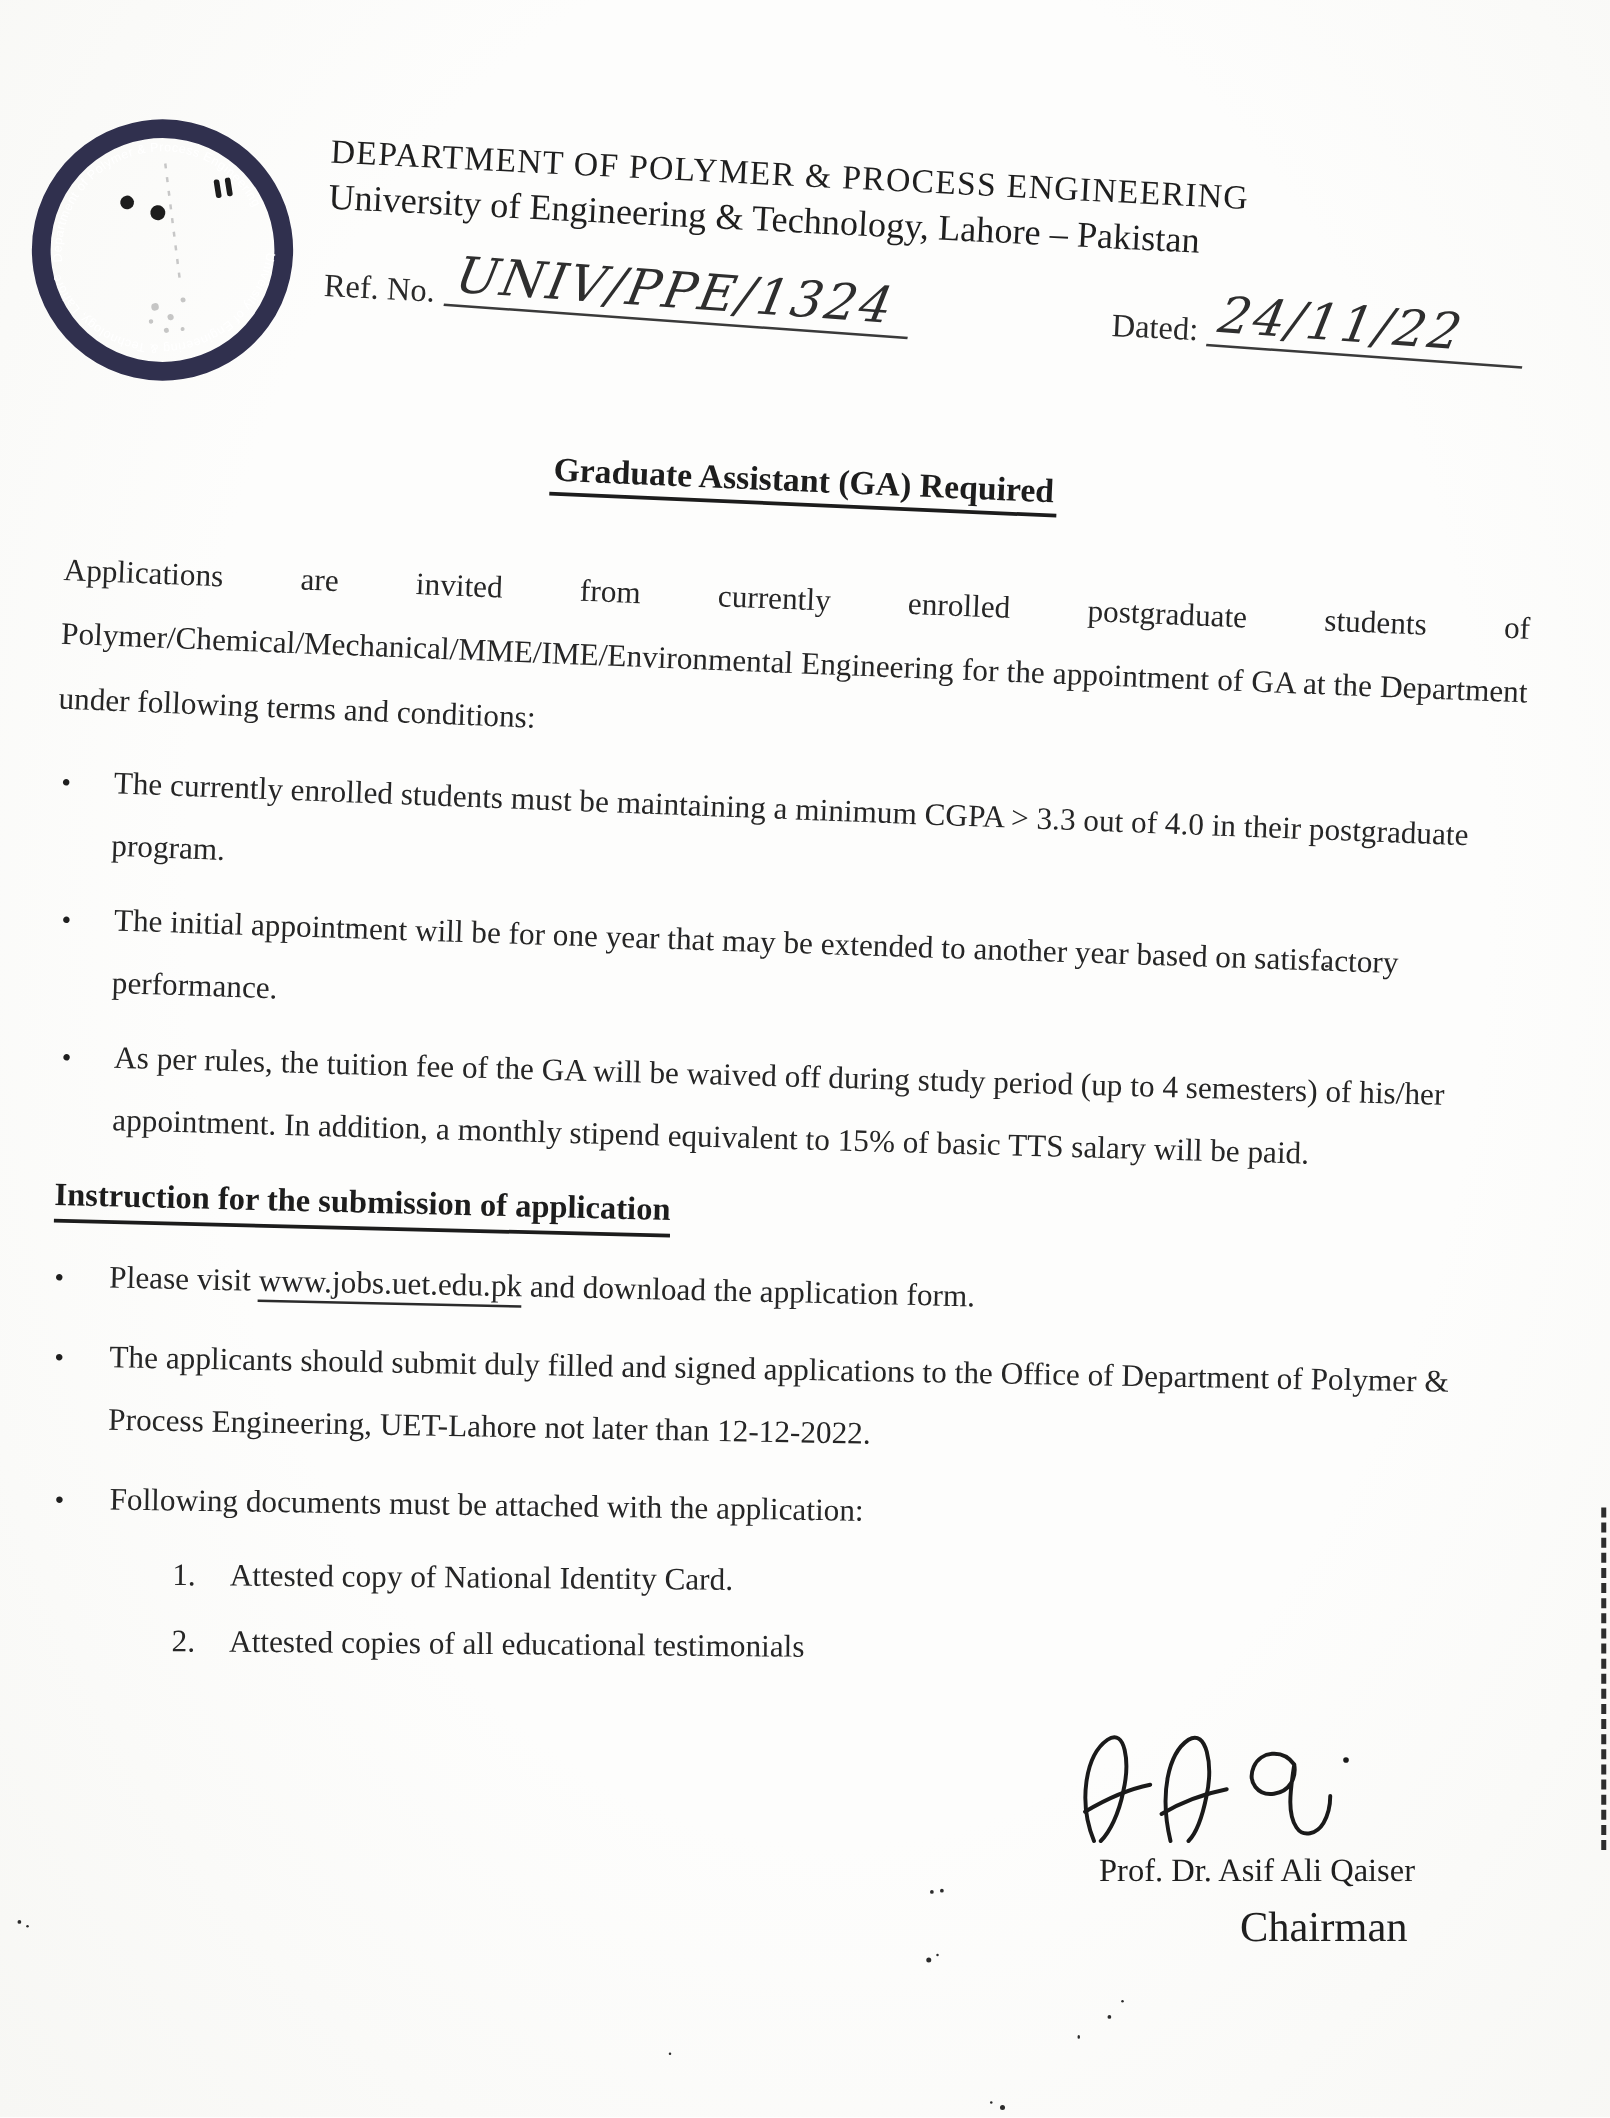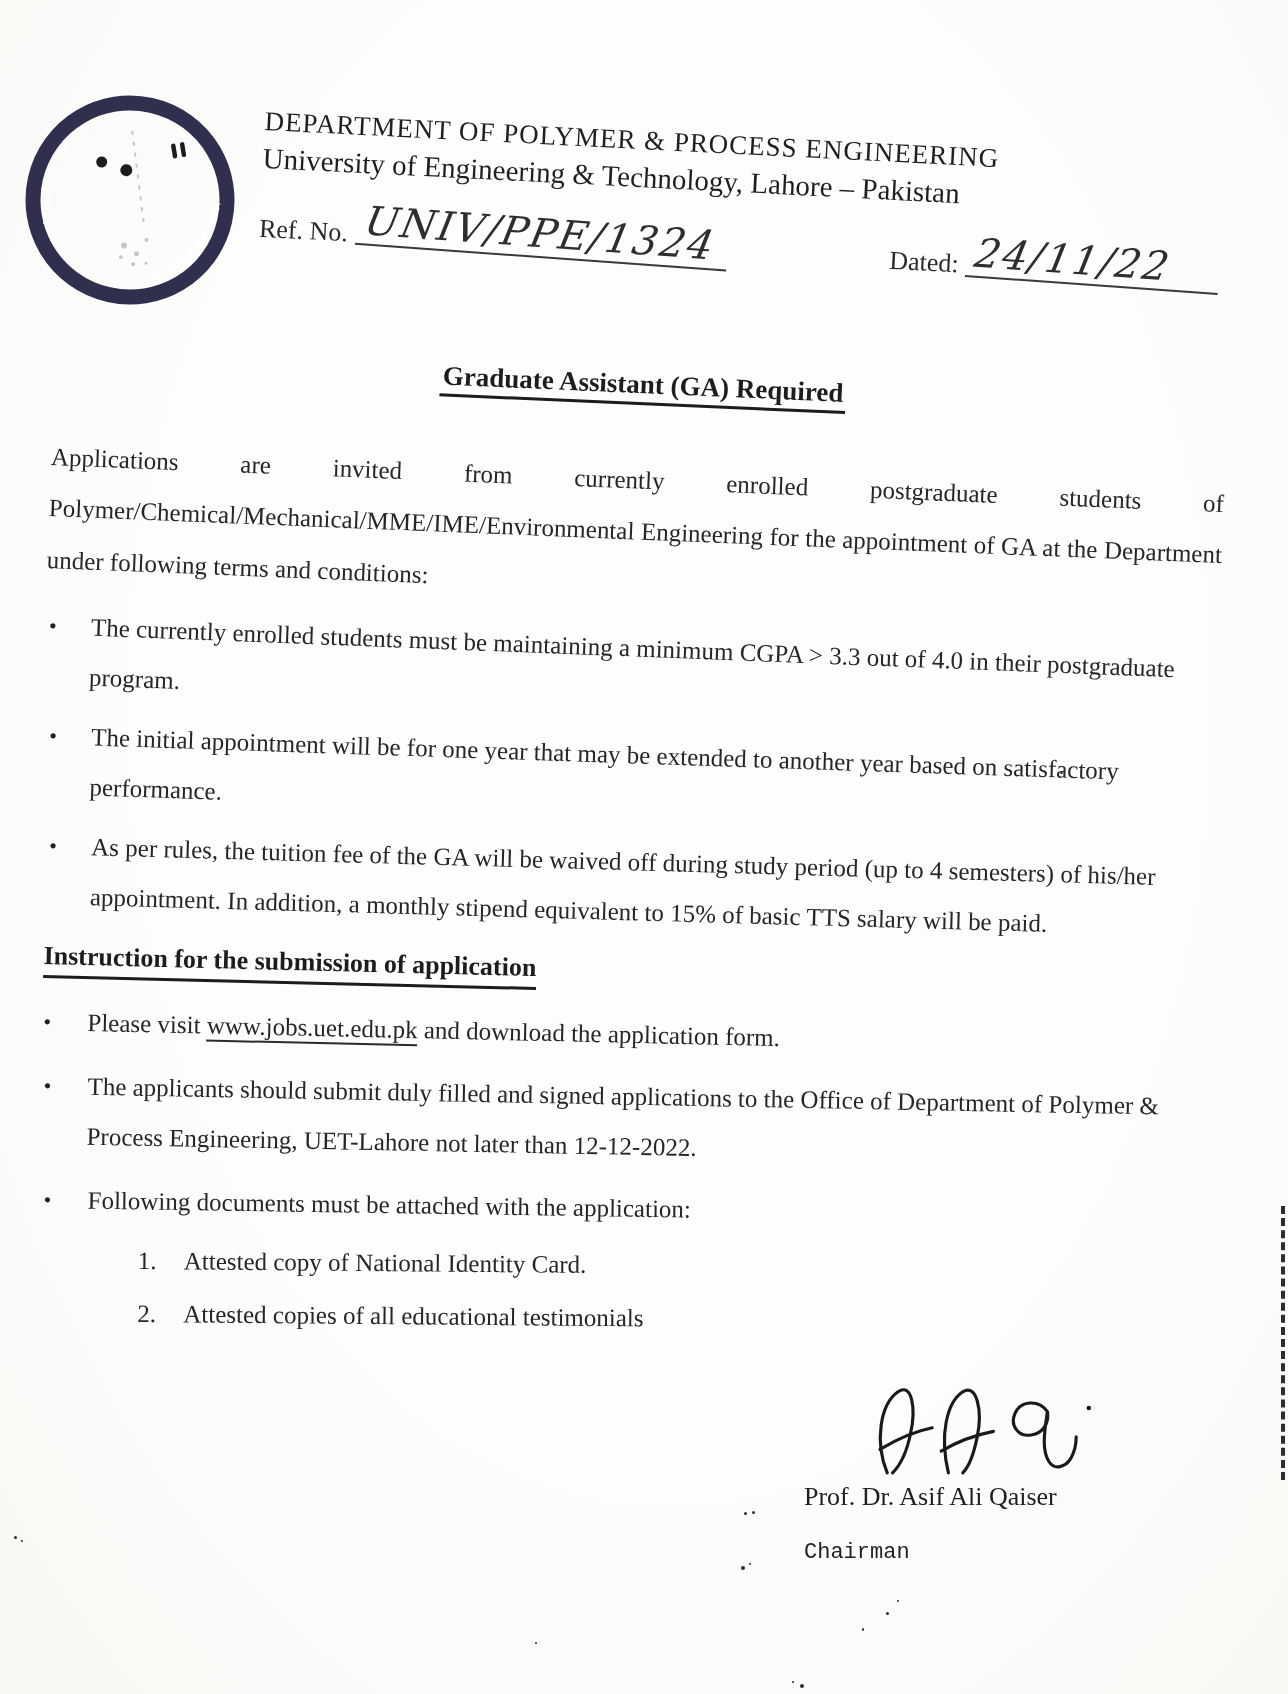--- a/index.html
+++ b/index.html
@@ -54,24 +54,24 @@
   .i1 { transform:rotate(1.25deg); margin-bottom:14px; }
   .i2 { transform:rotate(1.05deg); margin-bottom:14px; }
   .i3 { transform:rotate(0.85deg); }
   .url { border-bottom:2px solid #2b2b2b; padding-bottom:1px; }
 
   .docs { margin:6px 0 0 138px; font-size:25px; transform:rotate(0.5deg); transform-origin:0 0; color:#262626; }
   .doc-item { display:flex; line-height:2.1; }
   .doc-num { width:46px; flex:0 0 auto; }
 
   
-  .sig-block { position:absolute; top:1372px; right:144px; width:340px; text-align:left; }
+  .sig-block { position:absolute; top:1372px; right:156px; width:340px; text-align:right; }
   .sig-svg { display:block; margin:0 16px 2px auto; }
   .sig-name { font-size:26px; color:#1f1f1f; }
-  .sig-title { font-size:22px; margin-top:28px; padding-right:6px; color:#1f1f1f;font-family:Liberation Mono, monospace; }
+  .sig-title { font-size:34px; margin-top:12px; padding-right:6px; color:#1f1f1f; }
 
   
   .artifact-line { position:absolute; right:3px; top:1206px; height:274px; width:0;
                    border-left:4px dashed #2d2d2d; }
   .speck { position:absolute; background:#2c2c2c; border-radius:50%; }
 </style>
 </head>
 <body>
 
 <div class="page">

